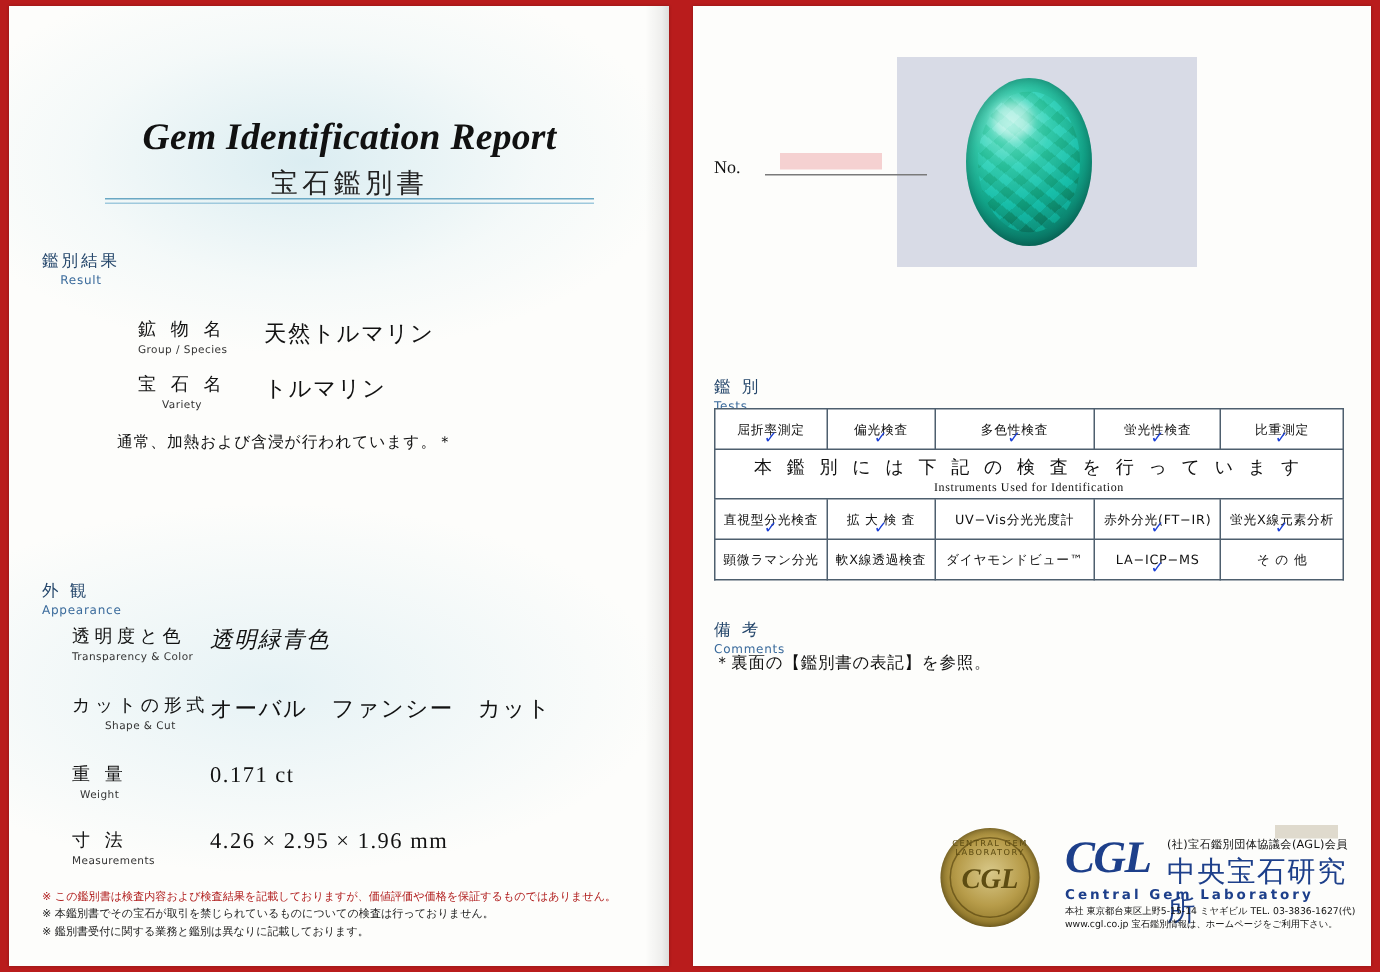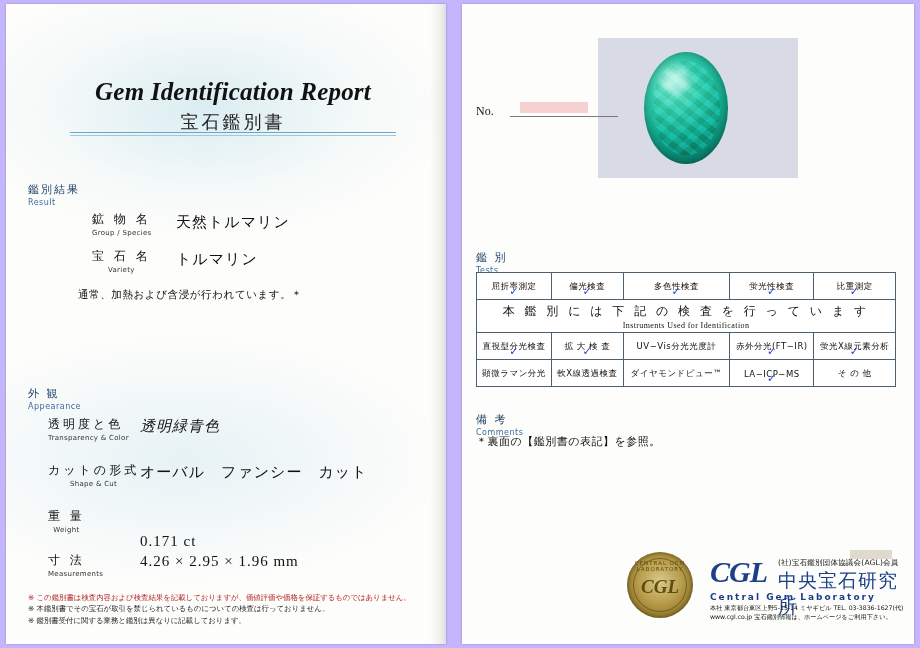--- a/index.html
+++ b/index.html
@@ -4,21 +4,21 @@
 <style>
   html,body{margin:0;padding:0;}
   body{
     width:920px;height:648px;
     background:#b9b9b9;
     font-family:"Liberation Serif", serif;
     overflow:hidden;
   }
   .page{
     position:relative;width:920px;height:648px;
-    background:#c4b5fd;
+    background:#b91c1c;
   }
   
   .panel{
     position:absolute;top:4px;height:640px;
     background:#fdfdfb;
     box-shadow:0 0 2px rgba(0,0,0,.25);
   }
   .panel-left{left:6px;width:440px;}
   .panel-right{left:462px;width:452px;}
   .panel-left:after{
@@ -202,21 +202,21 @@
 
   <div class="panel panel-left">
     <div class="wm"></div>
     <div class="wm2"></div>
 
     <div class="title">Gem Identification Report</div>
     <div class="title-jp">宝石鑑別書</div>
     <div class="title-rule"></div>
     <div class="title-rule2"></div>
 
-    <div class="sec-label" style="left:22px;top:178px;">
+    <div class="sec-label" style="left:22px;top:162px;text-align:center;">
       <span class="jp">鑑別結果</span>
       <span class="en">Result</span>
     </div>
 
     <div class="fld-label" style="left:86px;top:207px;">
       <span class="jp">鉱 物 名</span>
       <span class="en">Group / Species</span>
     </div>
     <div class="fld-val" style="left:170px;top:209px;">天然トルマリン</div>
 
@@ -242,21 +242,21 @@
     <div class="fld-label" style="left:42px;top:458px;">
       <span class="jp">カットの形式</span>
       <span class="en">Shape &amp; Cut</span>
     </div>
     <div class="fld-val" style="left:134px;top:459px;">オーバル　ファンシー　カット</div>
 
     <div class="fld-label" style="left:42px;top:504px;">
       <span class="jp">重 量</span>
       <span class="en">Weight</span>
     </div>
-    <div class="fld-val mono" style="left:134px;top:505px;margin-top:24px;">0.171 ct</div>
+    <div class="fld-val mono" style="left:134px;top:505px;">0.171 ct</div>
 
     <div class="fld-label" style="left:42px;top:548px;">
       <span class="jp">寸 法</span>
       <span class="en">Measurements</span>
     </div>
     <div class="fld-val mono" style="left:134px;top:549px;">4.26 × 2.95 × 1.96 mm</div>
 
     <div class="footnotes">
       <div>※ この鑑別書は検査内容および検査結果を記載しておりますが、価値評価や価格を保証するものではありません。</div>
       <div>※ 本鑑別書でその宝石が取引を禁じられているものについての検査は行っておりません。</div>

